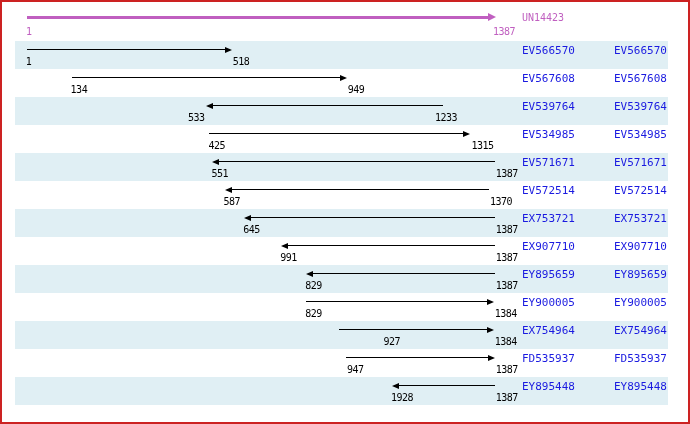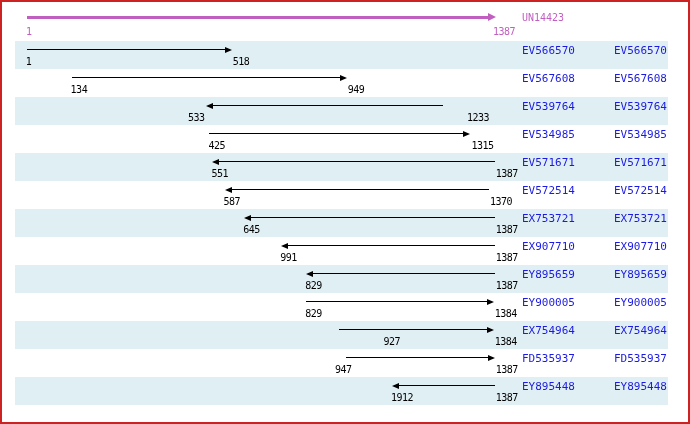--- a/index.html
+++ b/index.html
@@ -56,21 +56,21 @@
         <div class="head-r" style="left: 324.804px;"></div>
         <span class="num" style="left: 55.6091px;">134</span>
         <span class="num" style="left: 332.804px;">949</span>
         <span class="acc" style="left: 507px;">EV567608</span>
         <span class="acc" style="left: 599px;">EV567608</span>
       </div>
       <div class="row stripe" style="top: 95px;">
         <div class="aline" style="left: 197.336px; width: 230.364px;"></div>
         <div class="head-l" style="left: 191.336px;"></div>
         <span class="num" style="left: 173px;">533</span>
-        <span class="num" style="left: 452px;">1233</span>
+        <span class="num" style="left: 420px;">1233</span>
         <span class="acc" style="left: 507px;">EV539764</span>
         <span class="acc" style="left: 599px;">EV539764</span>
       </div>
       <div class="row" style="top: 123px;">
         <div class="aline" style="left: 194.375px; width: 255.013px;"></div>
         <div class="head-r" style="left: 448.388px;"></div>
         <span class="num" style="left: 193.375px;">425</span>
         <span class="num" style="left: 456.388px;">1315</span>
         <span class="acc" style="left: 507px;">EV534985</span>
         <span class="acc" style="left: 599px;">EV534985</span>
@@ -127,28 +127,28 @@
         <div class="aline" style="left: 324.375px; width: 148.312px;"></div>
         <div class="head-r" style="left: 471.687px;"></div>
         <span class="num" style="left: 323.375px; margin-left: 45px;">927</span>
         <span class="num" style="left: 479.687px;">1384</span>
         <span class="acc" style="left: 507px;">EX754964</span>
         <span class="acc" style="left: 599px;">EX754964</span>
       </div>
       <div class="row" style="top: 347px;">
         <div class="aline" style="left: 331.129px; width: 142.571px;"></div>
         <div class="head-r" style="left: 472.7px;"></div>
-        <span class="num" style="left: 320px;">947</span>
+        <span class="num" style="left: 332px;">947</span>
         <span class="num" style="left: 480.7px;">1387</span>
         <span class="acc" style="left: 507px;">FD535937</span>
         <span class="acc" style="left: 599px;">FD535937</span>
       </div>
       <div class="row stripe" style="top: 375px;">
         <div class="aline" style="left: 383.051px; width: 96.6494px;"></div>
         <div class="head-l" style="left: 377.051px;"></div>
-        <span class="num" style="left: 376.051px;">1912</span>
+        <span class="num" style="left: 376.051px;">1928</span>
         <span class="num" style="left: 480.7px;">1387</span>
         <span class="acc" style="left: 507px;">EY895448</span>
         <span class="acc" style="left: 599px;">EY895448</span>
       </div>
     </div>
 
 </div>
 
 </body></html>

